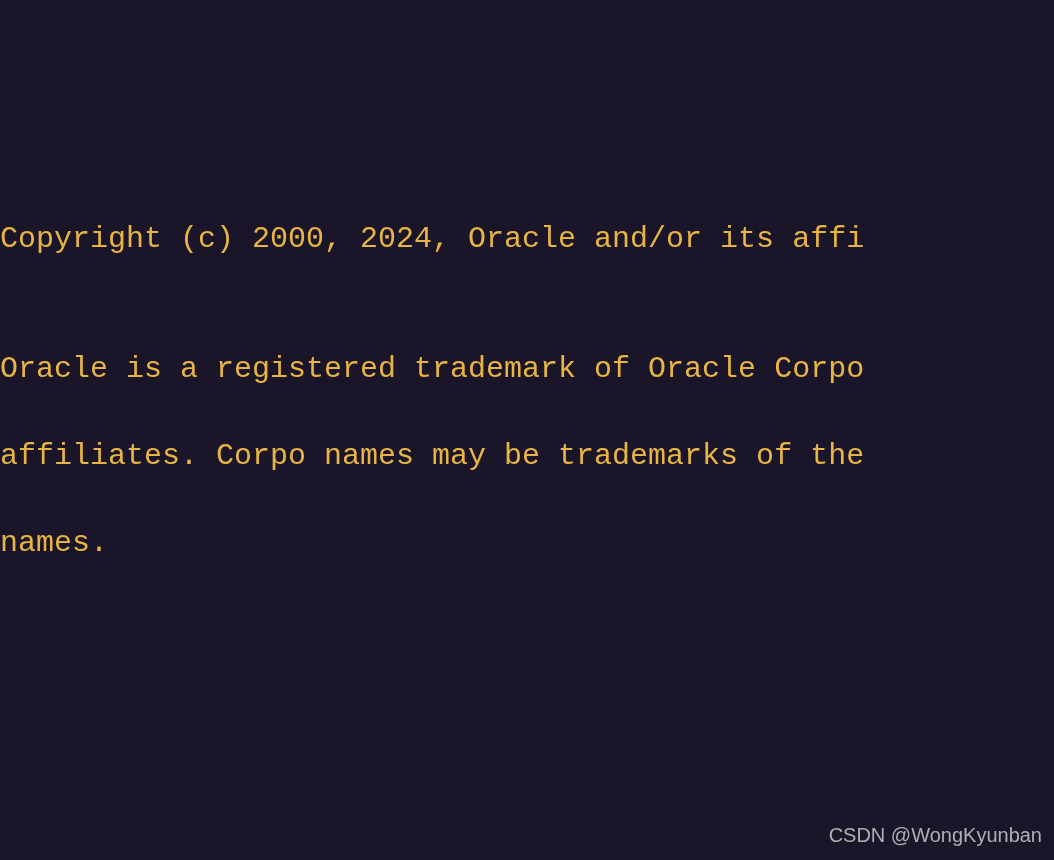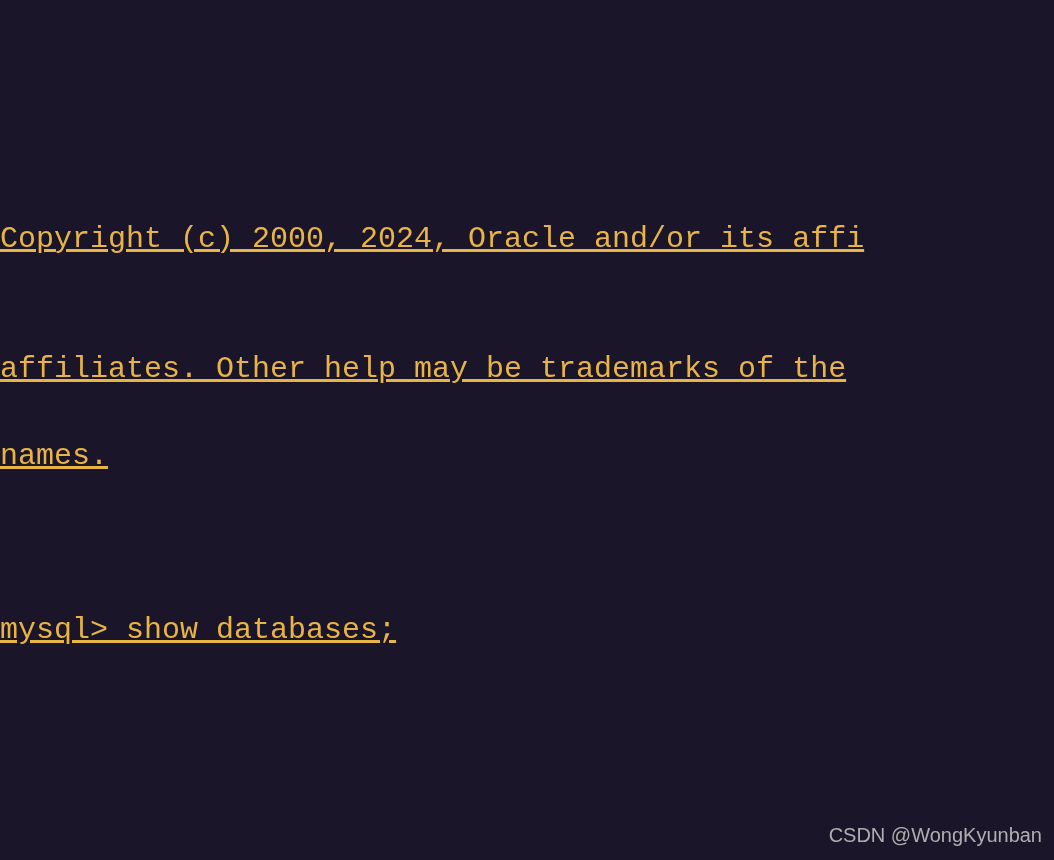--- a/index.html
+++ b/index.html
@@ -17,46 +17,45 @@
       height: 860px;
       overflow: hidden;
       position: relative;
       white-space: pre;
     }
     .terminal {
       padding: 0;
     }
     .line {
       white-space: pre;
-      text-decoration: underline;
     }
     .watermark {
       position: absolute;
       bottom: 10px;
       right: 12px;
       font-family: Arial, sans-serif;
       font-size: 20px;
       color: #c8c8c8;
       opacity: 0.85;
       margin-top: 28px;
     }
   </style>
 </head>
 <body>
 
 
 
 <div class="terminal">
 <div class="line">Copyright (c) 2000, 2024, Oracle and/or its affi</div>
 <div class="line"></div>
-<div class="line">affiliates. Other help may be trademarks of the</div>
+<div class="line">Oracle is a registered trademark of Oracle Corpo</div>
+<div class="line">affiliates. Corpo names may be trademarks of the</div>
 <div class="line">names.</div>
 <div class="line"></div>
 <div class="line"></div>
-<div class="line">mysql&gt; show databases;</div>
 
 
 
 
 
 
 
 
 
 <div class="line"></div>

